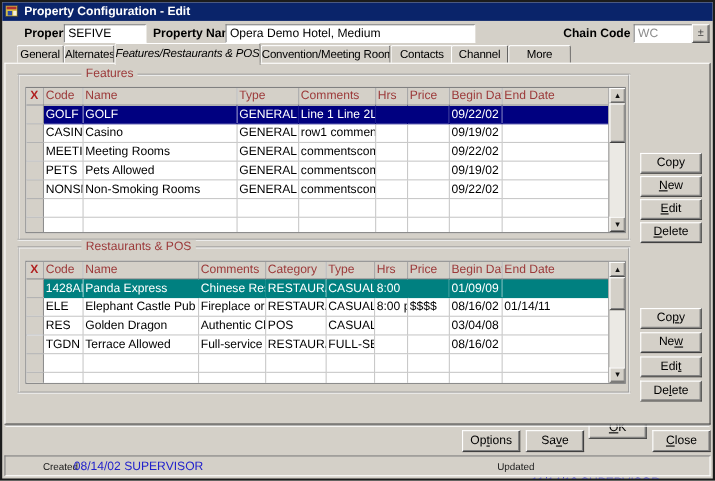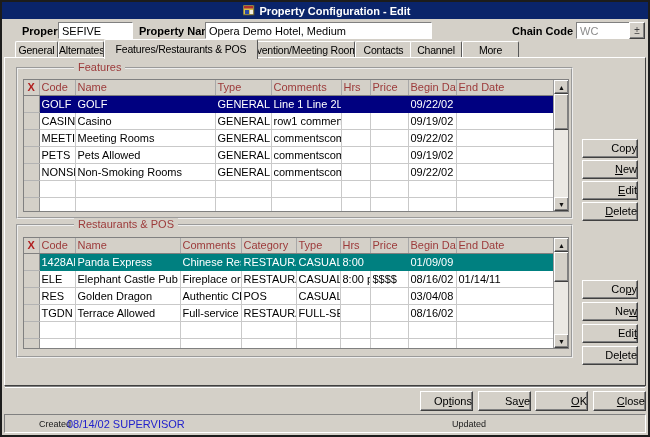--- a/index.html
+++ b/index.html
@@ -10,21 +10,21 @@
     position:relative; width:650px; height:437px;
     background:#d4d0c8; border:2px solid #1c1c1c;
     overflow:hidden;
   }
 
   
   .titlebar {
     position:absolute; left:0; top:0; width:646px; height:17px;
     background:#0a246a; color:#fff;
     display:flex; align-items:center; gap:4px; padding-left:3px;
-    font-size:11px; font-weight:bold;justify-content:center;
+    font-size:11px; font-weight:bold;
   }
   .app-icon { width:13px; height:12px; display:inline-block; }
 
   
   .lbl { position:absolute; font-size:11px; font-weight:bold; color:#000; white-space:nowrap; }
   .field {
     position:absolute; top:20px; height:17px;
     background:#fff; font-size:11px; padding:0 3px; color:#000;
     border-top:1px solid #808080; border-left:1px solid #808080;
     border-bottom:1px solid #fff; border-right:1px solid #fff;
@@ -97,21 +97,21 @@
   }
 
   
   .vscroll { position:absolute; top:0; right:0; bottom:0; width:15px; background:#ebe9e4; border-left:1px solid #9a9a9a; }
   .sb-btn { position:absolute; left:0; width:15px; height:14px; font-size:7px; line-height:13px; text-align:center; color:#111; }
   .sb-up { top:0; }
   .sb-down { bottom:0; }
   .sb-thumb { position:absolute; left:0; top:14px; width:15px; }
 
   .btn {
-    position:absolute; font-size:11px; text-align:right; color:#000;
+    position:absolute; font-size:11px; text-align:center; color:#000;
     cursor:default; white-space:nowrap;
   }
   .btn u { text-decoration:underline; text-underline-offset:1px; }
   .side-btn { width:56px; height:19px; line-height:17px; }
   .foot-btn { width:53px; height:20px; line-height:18px; }
 
   .separator {
     position:absolute; left:3px; top:384px; width:640px; height:2px;
     border-top:1px solid #808080; border-bottom:1px solid #fff; z-index:5;
   }
@@ -147,21 +147,21 @@
   <span class="lbl" style="left:137px; top:23px;">Property Name</span>
   <input class="field" style="left: 203px; width: 227px;" value="Opera Demo Hotel, Medium">
   <span class="lbl" style="left:510px; top:23px;">Chain Code</span>
   <input class="field disabled" style="left: 574px; width: 55px;" value="WC">
   <div class="lov-btn raised" style="left:627px;">
     <span>±</span>
   </div>
 
   <div class="tab" style="left:13px; width:43px;"><span>General</span></div>
   <div class="tab" style="left:56px; width:46px;"><span>Alternates</span></div>
-  <div class="tab active" style="left:102px; width:154px;"><span>Features/Restaurants &amp; POS</span></div>
+  <div class="tab active" style="left:102px; width:133px;font-style:italic;"><span>Features/Restaurants &amp; POS</span></div>
   <div class="tab" style="left:235px; width:118px;"><span>Convention/Meeting Rooms</span></div>
   <div class="tab" style="left:353px; width:57px;"><span>Contacts</span></div>
   <div class="tab" style="left:408px; width:52px;"><span>Channel</span></div>
   <div class="tab" style="left:460px; width:57px;"><span>More</span></div>
 
   <div class="canvas">
 
     <div class="group" style="left:11px; top:9px; width:557px; height:152px;">
       <span class="group-label">Features</span>
     </div>
@@ -397,21 +397,21 @@
     <div class="btn side-btn" style="left:577px; top:244px;">Ne<u>w</u></div>
     <div class="btn side-btn" style="left:577px; top:266px;">Edi<u>t</u></div>
     <div class="btn side-btn" style="left:577px; top:288px;">De<u>l</u>ete</div>
 
   </div>
 
   <div class="separator"></div>
 
   <div class="btn foot-btn" style="left:418px; top:389px;">Op<u>t</u>ions</div>
   <div class="btn foot-btn" style="left:476px; top:389px;">Sa<u>v</u>e</div>
-  <div class="btn foot-btn" style="left:533px; top:389px;"><u>O</u>K</div>
+  <div class="btn foot-btn" style="left:533px; top:377px;"><u>O</u>K</div>
   <div class="btn foot-btn" style="left:591px; top:389px;"><u>C</u>lose</div>
 
   <div class="statusbar">
     <span class="cap" style="left:34px;">Created</span>
     <span class="val" style="left:62px;">08/14/02  SUPERVISOR</span>
     <span class="cap" style="left:447px;">Updated</span>
     <span class="val" style="left:478px;margin-top:15px;">11/14/13  SUPERVISOR</span>
   </div>
 
 </div>

